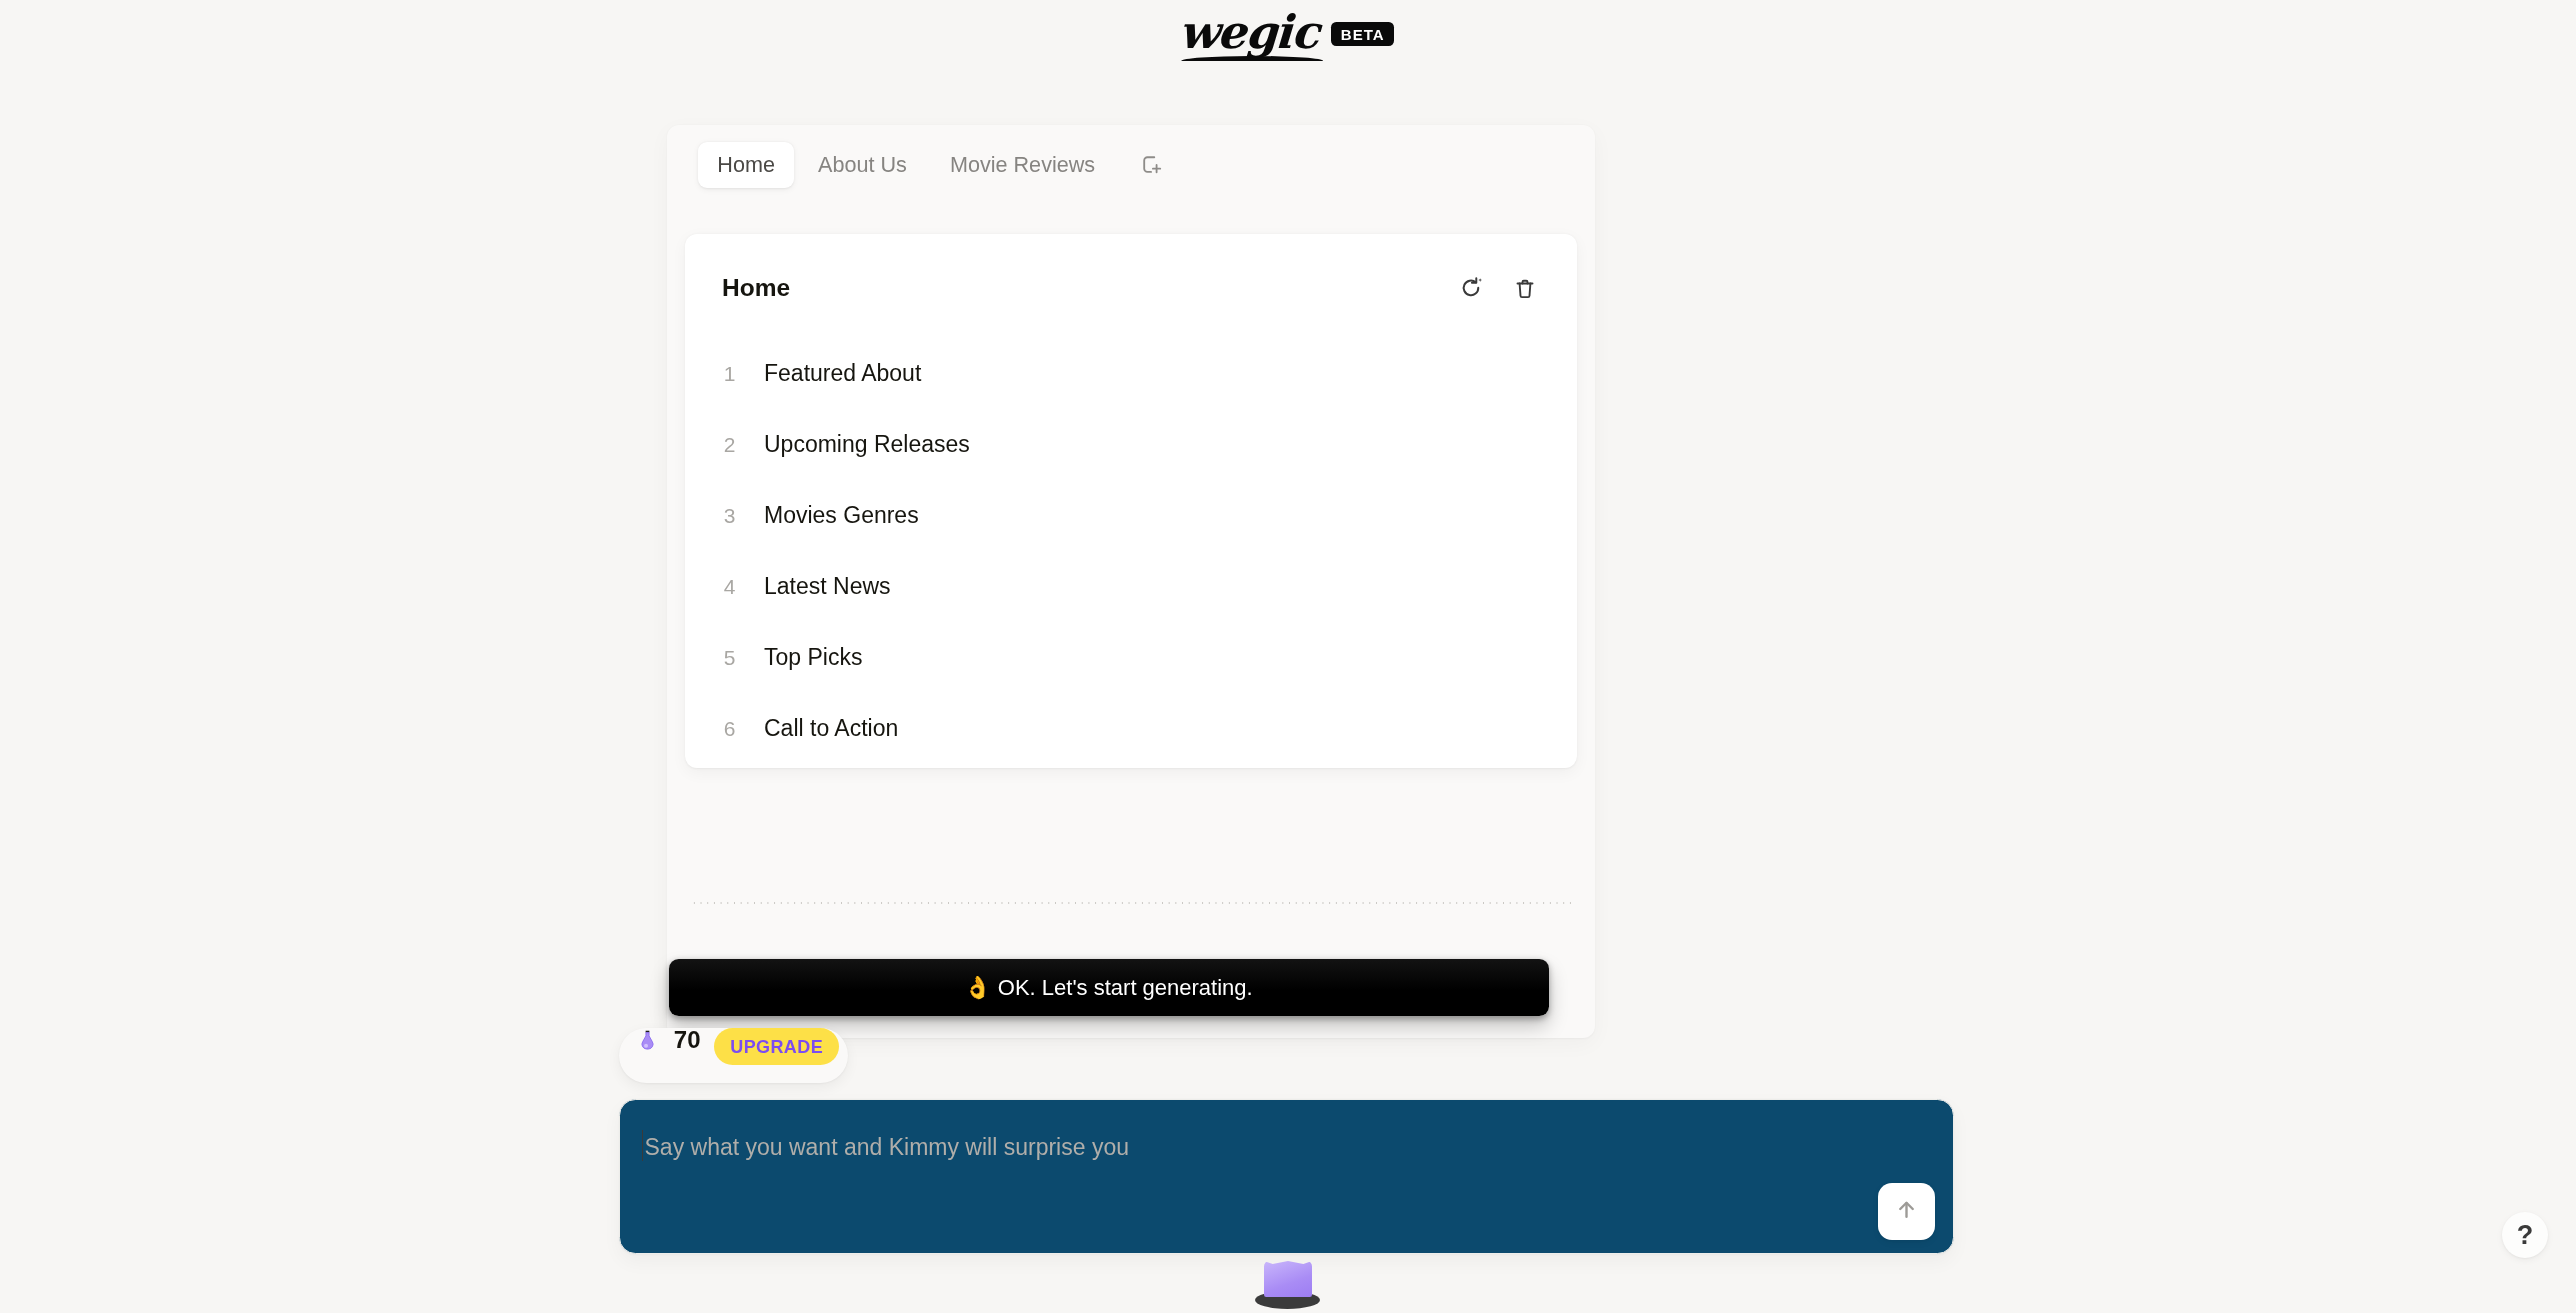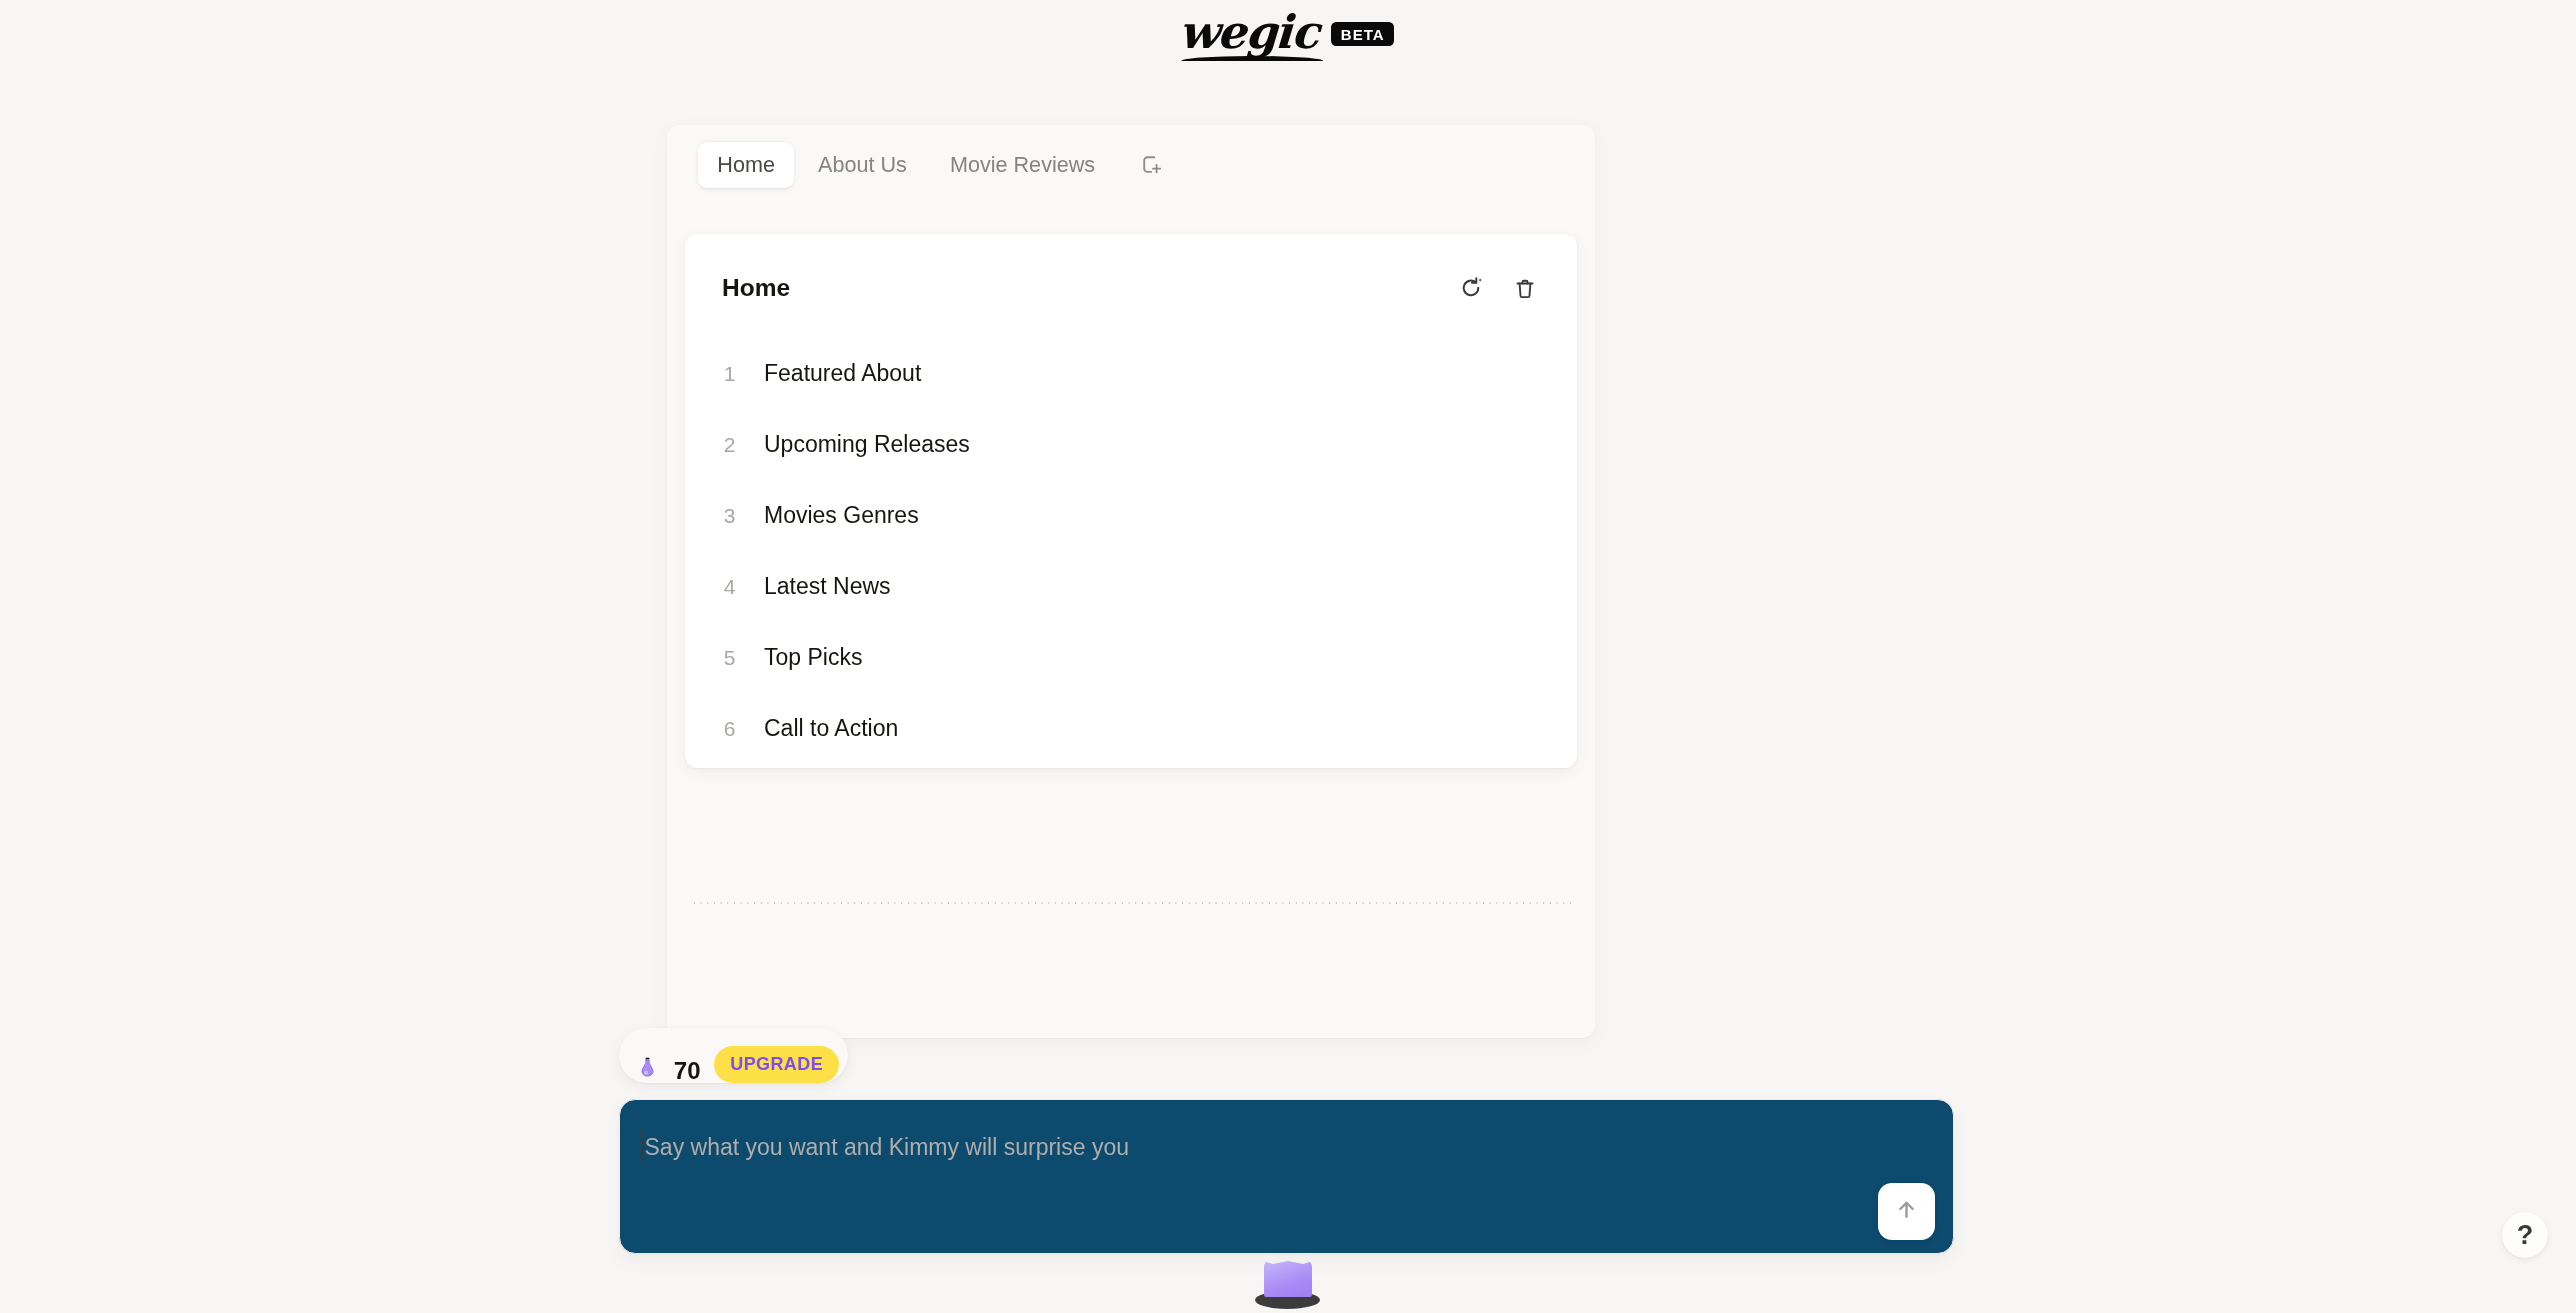--- a/index.html
+++ b/index.html
@@ -125,21 +125,21 @@
   }
   #status-text {
     color:#ffffff; font-size:22px; line-height:1; white-space:nowrap;
   }
 
   
   #credits-pill {
     position:absolute; left:619px; top:1028px;
     height:55px; background:#faf9f8;
     border-radius:27.5px;
-    display:flex; align-items:flex-end; gap:6px;
+    display:flex; align-items:flex-start; gap:6px;
     padding:0 9px 0 16.4px;
     box-shadow:0 0.7px 2.2px rgba(0,0,0,0.05), 0 4.5px 13.4px rgba(0,0,0,0.055);
   }
   #credit-count {
     font-size:24px; font-weight:700; color:#16150f;
     line-height:1; margin:0 7.4px 0 7.4px;
   }
   #upgrade-button {
     background:#fde047; color:#7c4df0;
     font-size:18px; font-weight:700; letter-spacing:0.4px;
@@ -266,20 +266,23 @@
       <div class="content-row">
         <span class="row-num">6</span>
         <span class="row-label">Call to Action</span>
       </div>
     </div>
 
   </div>
 
   <div id="panel-divider"></div>
 
+  <div id="status-bar">
+    <span id="status-text">👌 OK. Let's start generating.</span>
+  </div>
 </div>
 
 <div id="credits-pill">
   <span>
     <svg width="25" height="25" viewBox="0 0 24 24" fill="none">
       <path d="M10.2 2.6h3.6v1.8h-3.6z" fill="#1c1c1c"></path>
       <path d="M10.5 4.4v3.2L7.4 13.1a4.6 4.6 0 0 0 3.9 7.1h1.4a4.6 4.6 0 0 0 3.9-7.1l-3.1-5.5V4.4z" fill="#a98cf5" stroke="#8a6bf0" stroke-width="0.9"></path>
       <ellipse cx="10.6" cy="17" rx="1.9" ry="1.9" fill="#d9caff" opacity=".85"></ellipse>
     </svg>
   </span>

